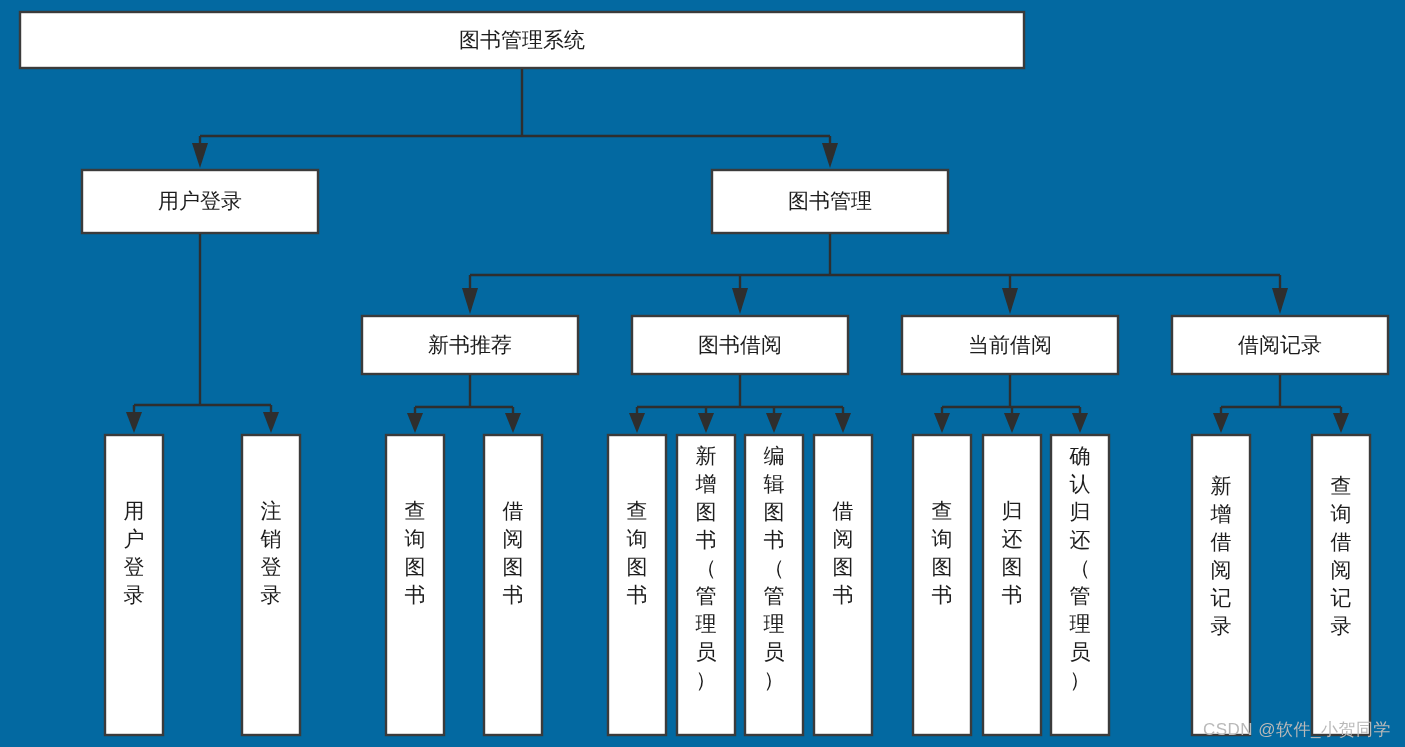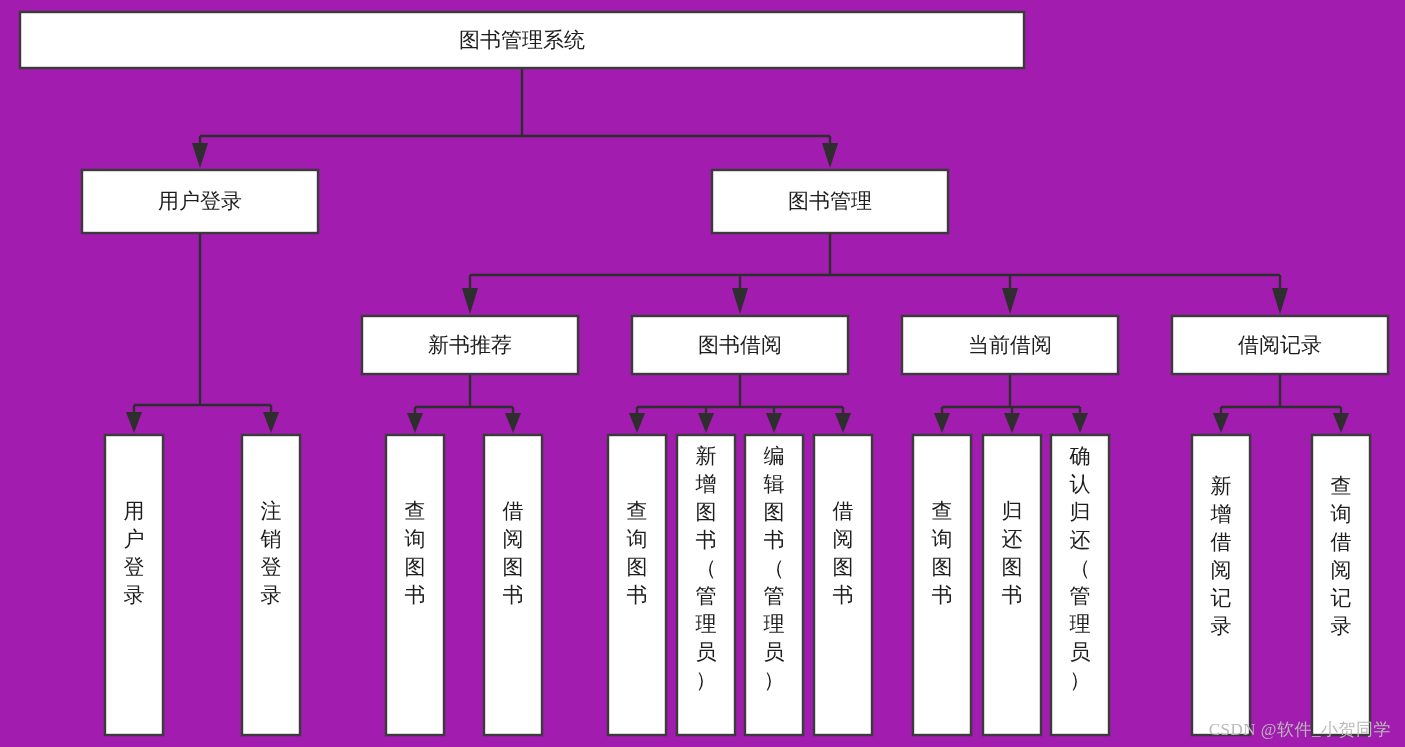--- a/index.html
+++ b/index.html
@@ -11,21 +11,21 @@
   body {
     width: 1405px;
     height: 747px;
     overflow: hidden;
     font-family: "Liberation Sans", "DejaVu Sans", sans-serif;
   }
   #diagram-root {
     position: relative;
     width: 1405px;
     height: 747px;
-    background: #a21caf;
+    background: #0369a1;
   }
   svg.diagram {
     position: absolute;
     top: 0;
     left: 0;
     width: 1405px;
     height: 747px;
     display: block;
   }
   .node-box {
@@ -53,21 +53,21 @@
   .node-label-v {
     font-family: "Liberation Sans", "DejaVu Sans", sans-serif;
     font-size: 21px;
     fill: #1d1d1d;
     text-anchor: middle;
   }
   .watermark {
     position: absolute;
     right: 14px;
     bottom: 6px;
-    font-family: Liberation Serif, serif;
+    font-family: Liberation Sans, sans-serif;
     font-size: 17px;
     color: #b9b9b9;
     white-space: nowrap;
     letter-spacing: 0.5px;
     user-select: none;
   }
 </style>
 </head>
 <body>
 

